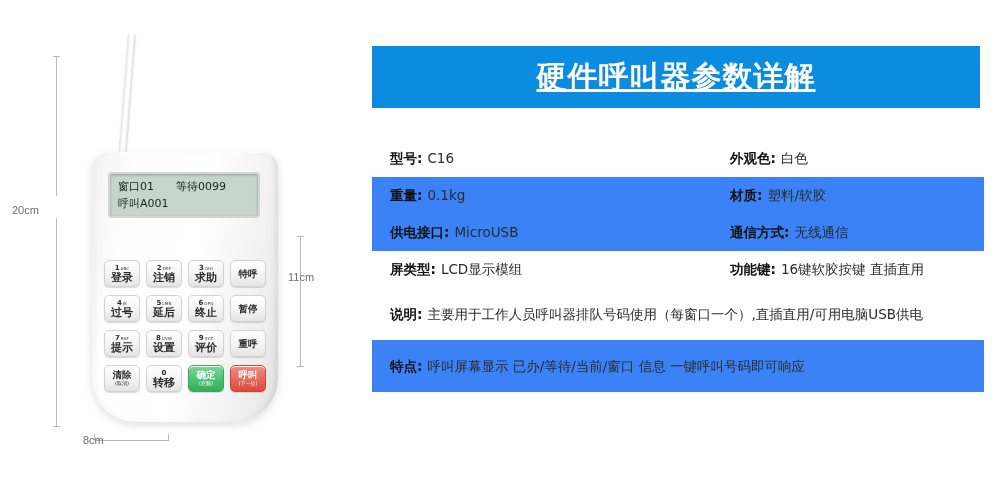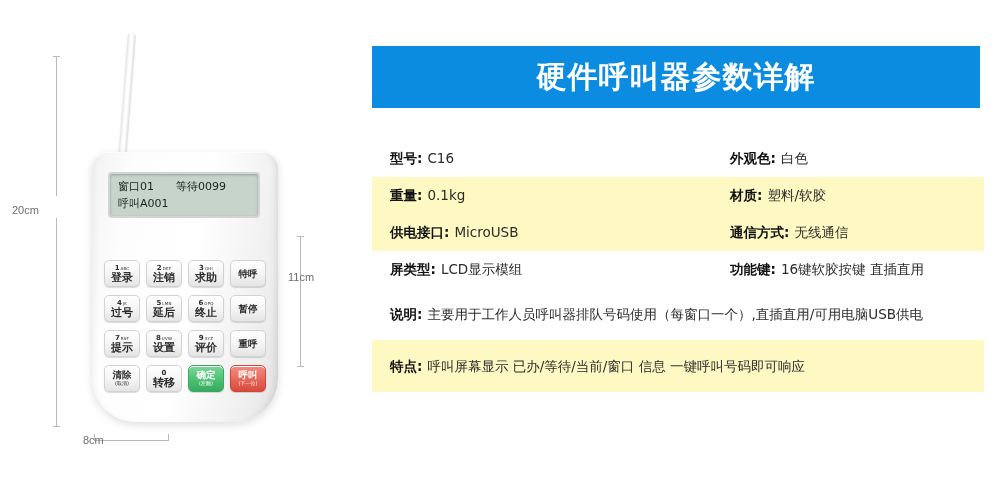--- a/index.html
+++ b/index.html
@@ -162,36 +162,37 @@
     display: flex;
     align-items: center;
     justify-content: center;
   }
   #spec-title {
     color: #ffffff;
     font-size: 30px;
     font-weight: bold;
     letter-spacing: 1px;
     font-family: "DejaVu Sans", sans-serif;
+    text-decoration: underline;
   }
 
   #spec-table {
     position: absolute;
     left: 22px; top: 140px;
     width: 612px;
   }
   .spec-row {
     display: flex;
     align-items: center;
     min-height: 37px;
     padding: 0 0 0 18px;
     box-sizing: border-box;
     gap: 28px;
   }
-  .spec-row.shaded { background: #fef9c3; }
+  .spec-row.shaded { background: #3b82f6; }
   .spec-cell {
     display: flex;
     align-items: baseline;
     font-size: 13.5px;
     color: #222222;
   }
   .spec-cell.left  { width: 312px; flex: 0 0 312px; }
   .spec-cell.right { flex: 1 1 auto; text-align: center; }
   .spec-cell.wide  { width: 100%; flex: 1 1 auto; }
   .spec-key {

